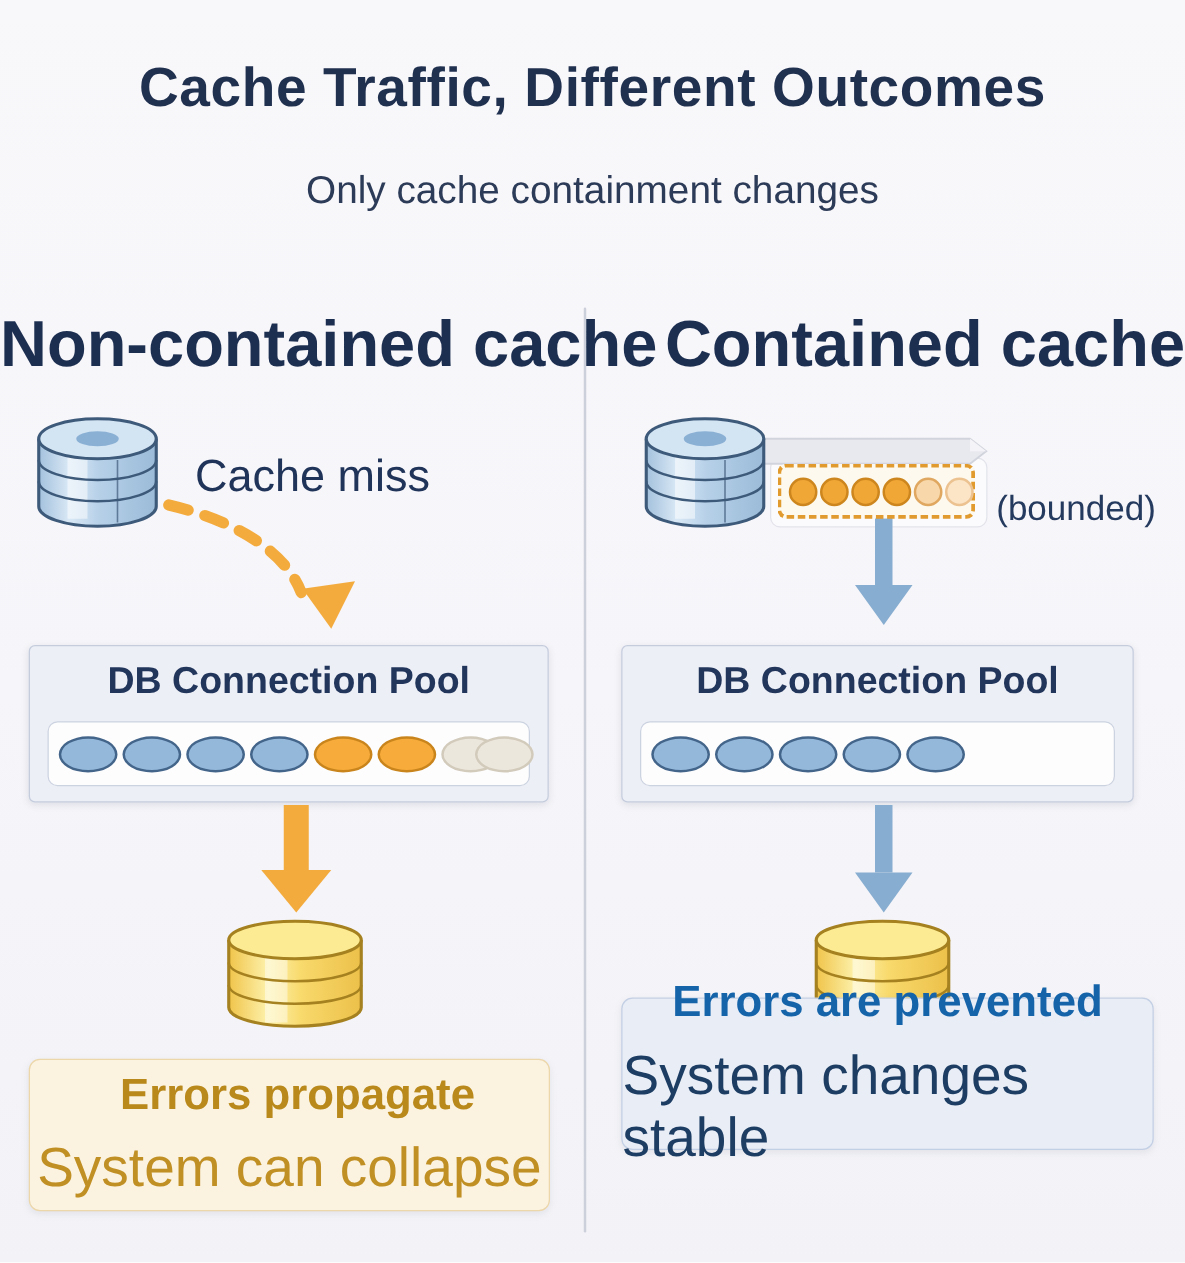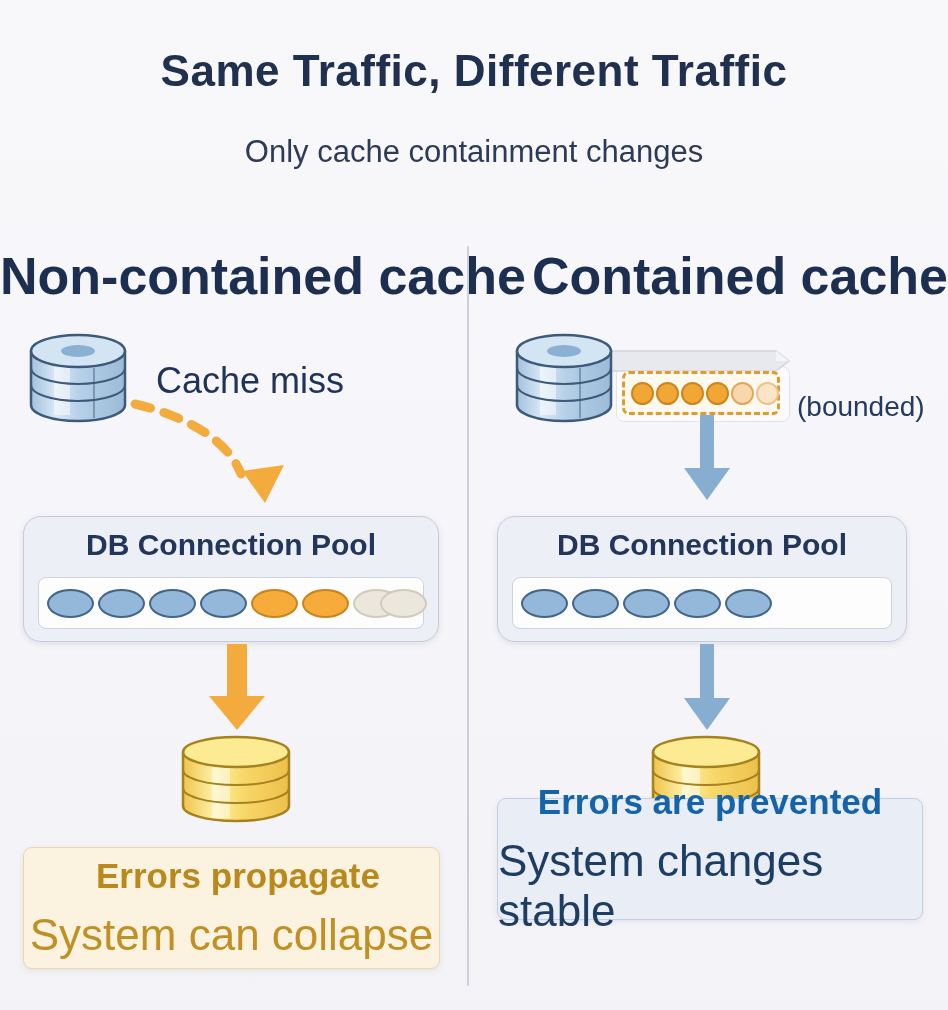--- a/index.html
+++ b/index.html
@@ -23,21 +23,21 @@
   .heading-left  { left:0;   top:246px; width:462px; text-align:center; }
   .heading-right { left:520px; top:246px; width:440px; text-align:center; }
   .divider { left:467px; top:246px; width:2px; height:740px; background:#ccd0db; border-radius:1px; }
 
   
   .cache-miss-label { left:156px; top:360px; font-size:36px; color:#20345a; }
   .miss-queue-label { left:797px; top:356px; font-size:30px; font-weight:400; color:#20345a; }
   .miss-queue-sub   { left:797px; top:391px; font-size:28px; font-weight:400; color:#243a5e; }
 
   
-  .pool { background:#edeff6; border:1.5px solid #c5cddd; border-radius:18px;
+  .pool { background:#edeff6; border:1.5px solid #c5cddd; border-radius:5px;
           box-shadow:0 2px 6px rgba(100,110,145,.16); }
   .pool-left  { left:23px;  top:516px; width:414px; height:124px; }
   .pool-right { left:497px; top:516px; width:408px; height:124px; }
   .pool-title { margin-top:11px; text-align:center; font-size:30px; font-weight:700; color:#22365c; }
   .pool-tray { position:absolute; left:14px; right:14px; top:60px; height:52px;
                background:#fdfdfe; border:1.5px solid #ccd3e0; border-radius:8px;
                display:flex; align-items:center; padding-left:8px; box-sizing:border-box; }
   .slot { display:inline-block; width:47px; height:29px; border-radius:50%;
           margin-right:4px; box-sizing:border-box; flex:none; }
   .slot.blue   { background:#93b8da; border:2px solid #44658a; }
@@ -109,21 +109,21 @@
       <stop offset="0" stop-color="#f0c44a"></stop>
       <stop offset="0.3" stop-color="#fdf2ad"></stop>
       <stop offset="0.55" stop-color="#f8d96b"></stop>
       <stop offset="1" stop-color="#ecc04a"></stop>
     </linearGradient>
   </defs>
 </svg>
 
 <div class="canvas">
 
-  <div class="abs title">Same Traffic, Different Traffic</div>
+  <div class="abs title">Cache Traffic, Different Outcomes</div>
   <div class="abs subtitle">Only cache containment changes</div>
 
   <div class="abs col-heading heading-left">Non-contained cache</div>
   <div class="abs col-heading heading-right">Contained cache</div>
   <div class="abs divider"></div>
 
   <div class="abs cyl-cache-left">
     <svg width="100" height="96" viewBox="0 0 100 96">
       <path d="M3,21 L3,75 A47,16 0 0 0 97,75 L97,21" fill="url(#gradBlueBody)" stroke="#3e5a7a" stroke-width="2.5" stroke-linejoin="round"></path>
       <rect x="26" y="23" width="16" height="62" fill="rgba(255,255,255,0.5)"></rect>

